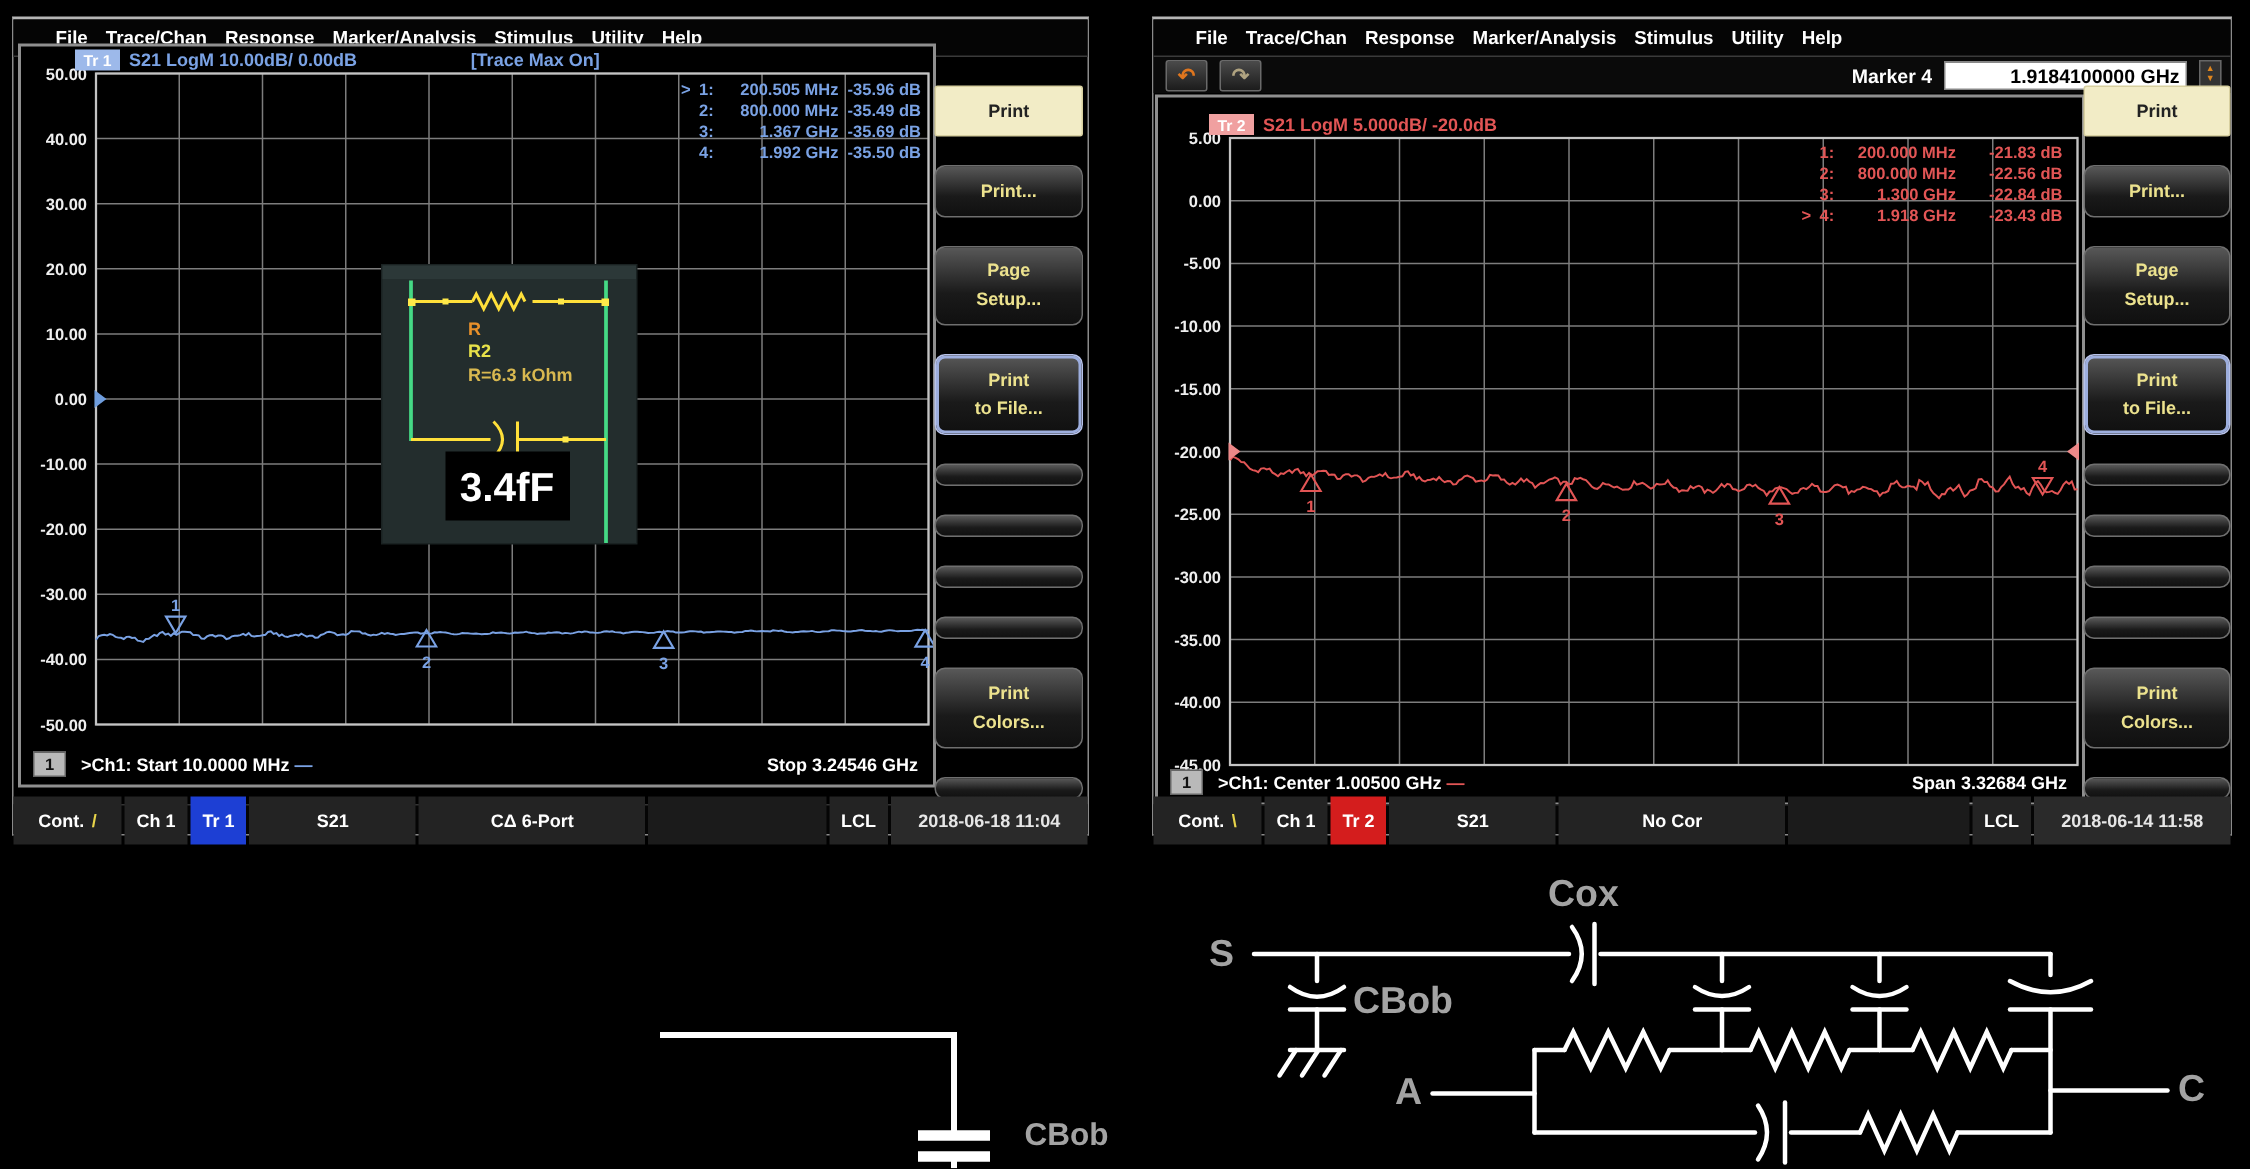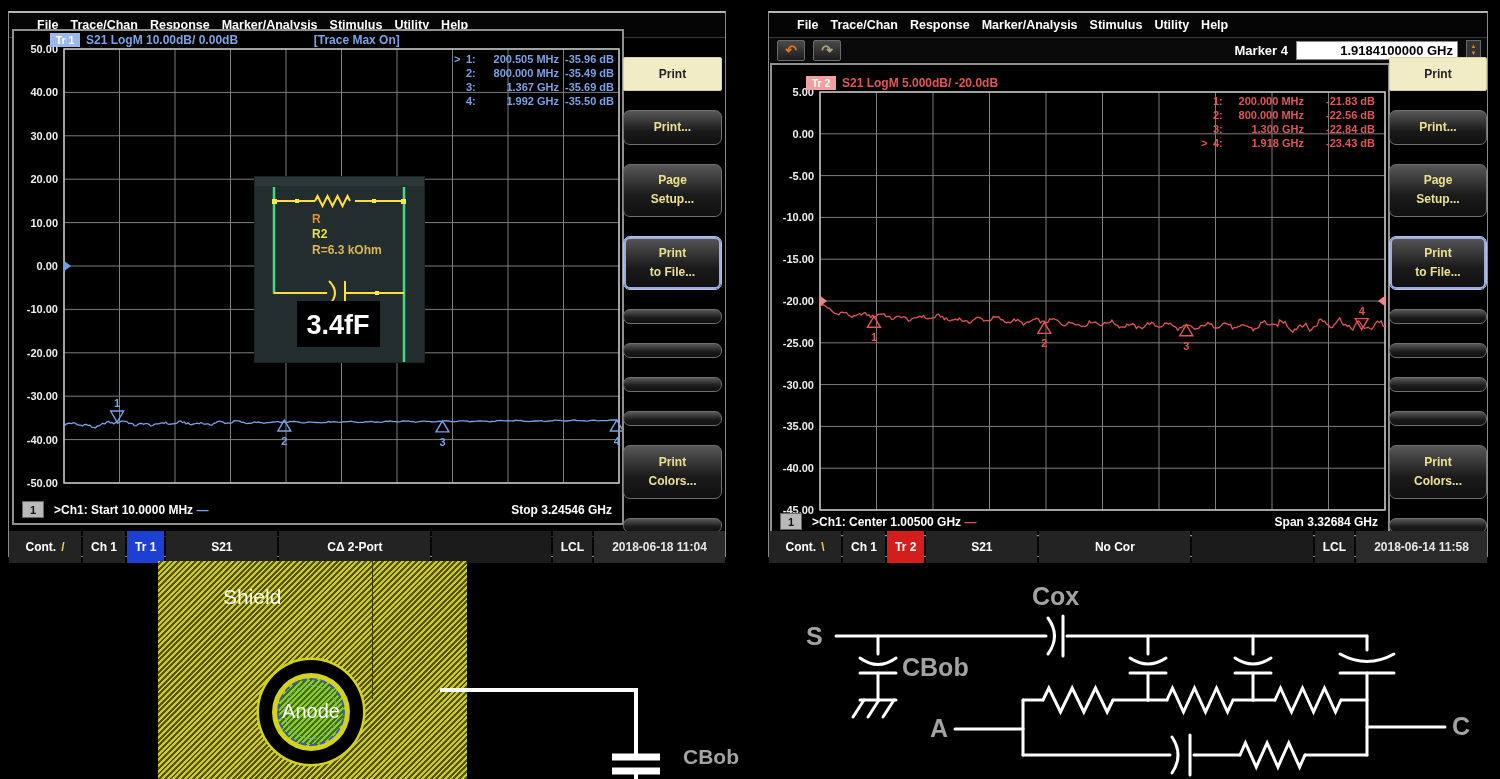--- a/index.html
+++ b/index.html
@@ -221,21 +221,21 @@
       </div>
 
     <div class="status-bar" style="left:0;right:0;bottom:0;">
       <div class="seg" style="min-width:56px">
           <span>Cont.</span>
           <span class="flag">/</span>
         </div>
       <div class="seg">Ch 1</div>
       <div class="seg chip-tr1">Tr 1</div>
       <div class="seg" style="min-width:95px">S21</div>
-      <div class="seg" style="min-width:135px">CΔ 2-Port</div>
+      <div class="seg" style="min-width:135px">CΔ 6-Port</div>
       <div class="seg fill"></div>
       <div class="seg">LCL</div>
       <div class="seg dt" style="min-width:115px">2018-06-18 11:04</div>
     </div>
   </div>
 
   <div class="vna-window" style="left:768px;top:11px;width:720px;height:546px;">
     <div class="menu-bar">
       <span class="menu-item">File</span>
       <span class="menu-item">Trace/Chan</span>
@@ -370,30 +370,20 @@
       <div class="seg">Ch 1</div>
       <div class="seg chip-tr2">Tr 2</div>
       <div class="seg" style="min-width:95px">S21</div>
       <div class="seg" style="min-width:135px">No Cor</div>
       <div class="seg fill"></div>
       <div class="seg">LCL</div>
       <div class="seg dt" style="min-width:115px">2018-06-14 11:58</div>
     </div>
   </div>
 
-  <div class="shield" style="left:158px;top:561px;width:309px;height:218px;">
-    <div class="shield-vline" style="left:214px;top:0;height:138px;"></div>
-    <div class="shield-label" style="left:65px;top:24px;">Shield</div>
-    <div class="anode-outer" style="left:101px;top:99px;">
-      <div class="anode-ring"></div>
-      <div class="anode-green"></div>
-      <div class="anode-dash2"></div>
-      <div class="anode-label" style="top:40px;">Anode</div>
-    </div>
-  </div>
   <svg class="abs" style="left:430px;top:555px;" width="340" height="224">
     <path d="M10 135 H206 V199" fill="none" stroke="#fff" stroke-width="4"></path>
     <line x1="182" y1="202" x2="230" y2="202" stroke="#fff" stroke-width="7"></line>
     <line x1="182" y1="216" x2="230" y2="216" stroke="#fff" stroke-width="7"></line>
     <line x1="206" y1="219" x2="206" y2="224" stroke="#fff" stroke-width="4"></line>
   </svg>
   <div class="fig-label" style="left:683px;top:745px;font-size:21px;">CBob</div>
 
   <svg id="circuit-svg" class="abs" style="left:780px;top:570px;" width="720" height="209">
       <path d="M56 66 H266" fill="none" stroke="#fff" stroke-width="3" stroke-linecap="round"></path>

